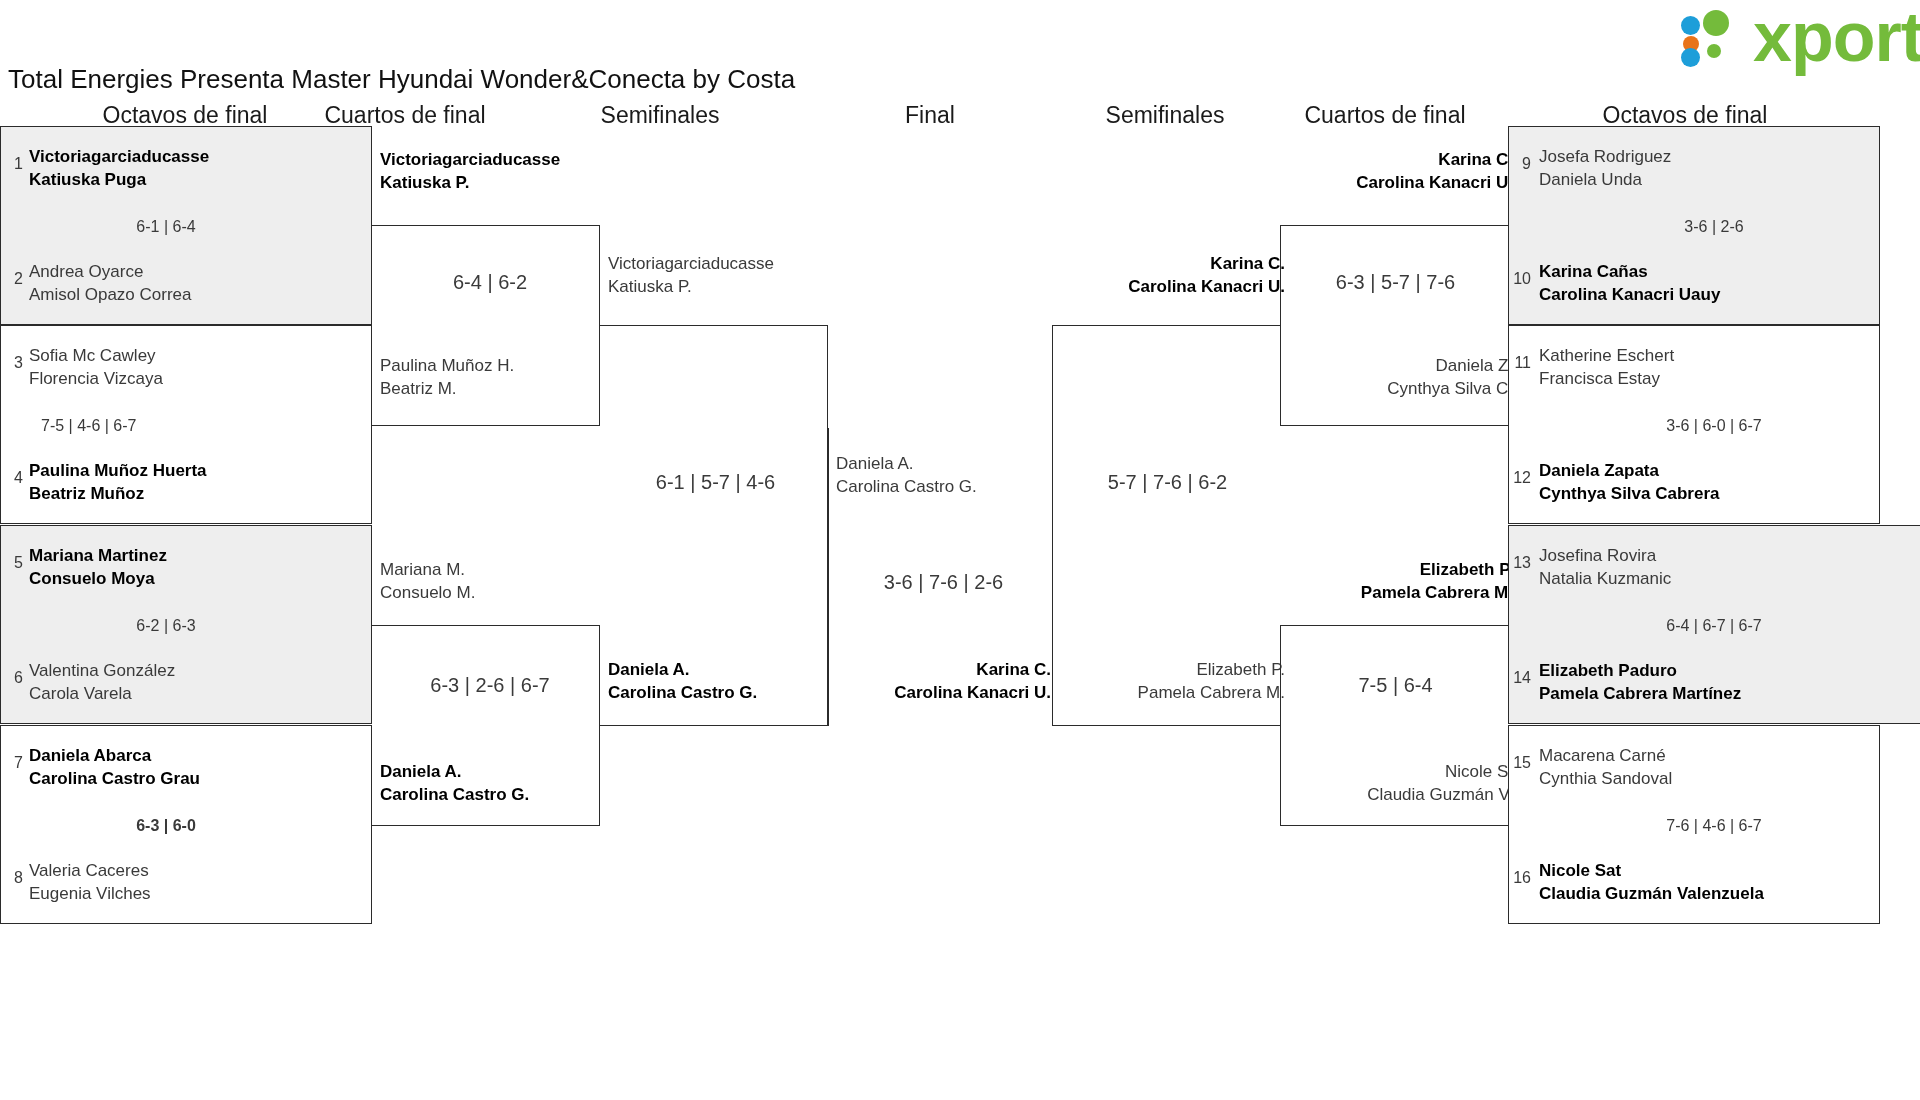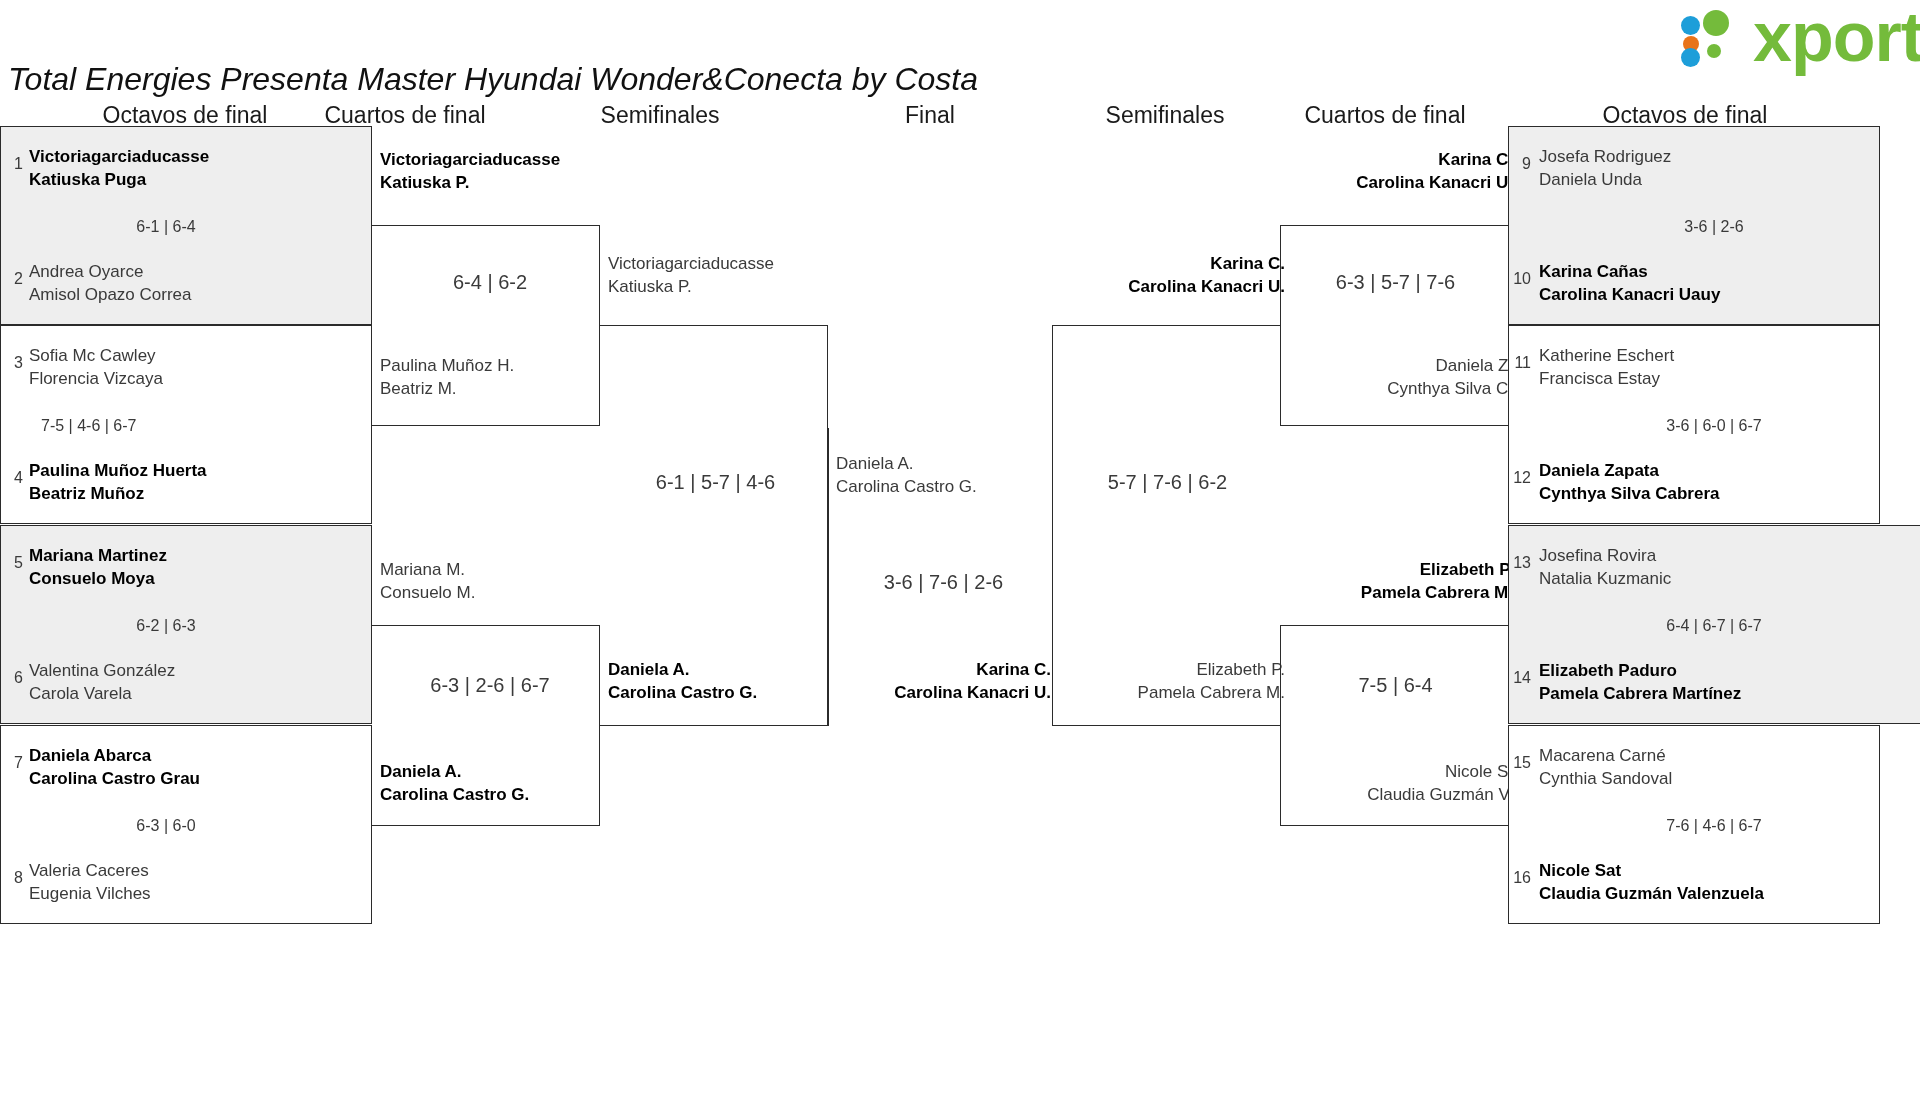--- a/index.html
+++ b/index.html
@@ -11,23 +11,22 @@
     color: #1a1a1a;
     overflow: hidden;
   }
 
   
   #header {
     position: absolute; left: 0; top: 0; width: 1920px; height: 96px;
   }
   #title-block {
     position: absolute; left: 8px; top: 4px;
-    font-size: 32px; line-height: 30px; font-weight: 400; color: #111;
+    font-size: 26px; line-height: 30px; font-weight: 400; color: #111;
     white-space: pre;
-    font-style: italic;
   }
   #title-line1, #title-line2 { display: block; }
 
   
   #logo {
     position: absolute; right: 14px; top: 6px;
     width: 225px; height: 62px;
   }
   #logo-dots { position: absolute; left: 0; top: 4px; width: 70px; height: 56px; }
   .dot { position: absolute; border-radius: 50%; }
@@ -172,21 +171,21 @@
       <span>Carola Varela</span>
     </div>
   </div>
 
   <div class="slot" style="left:0px; top:725px; width:372px; height:199px;">
     <div class="slot-seed" style="left:2px;  top:28px;">7</div>
     <div class="slot-names win" style="left:28px; top:18px;">
       <span>Daniela Abarca</span><br>
       <span>Carolina Castro Grau</span>
     </div>
-    <div class="slot-score" style="left:0px; top:90px; width:330px; text-align:center;">6-3 | 6-0</div>
+    <div class="slot-score" style="left:0px; top:90px; width:330px; text-align:center;font-weight:bold;">6-3 | 6-0</div>
     <div class="slot-seed" style="left:2px;  top:143px;">8</div>
     <div class="slot-names lose" style="left:28px; top:133px;">
       <span>Valeria Caceres</span><br>
       <span>Eugenia Vilches</span>
     </div>
   </div>
 
   <div class="conn no-left" style="left:372px; top:225px; width:228px; height:201px;"></div>
   <div class="team win ta-left" style="left:380px; top:148px; width:230px;">
     <span>Victoriagarciaducasse</span><br>

